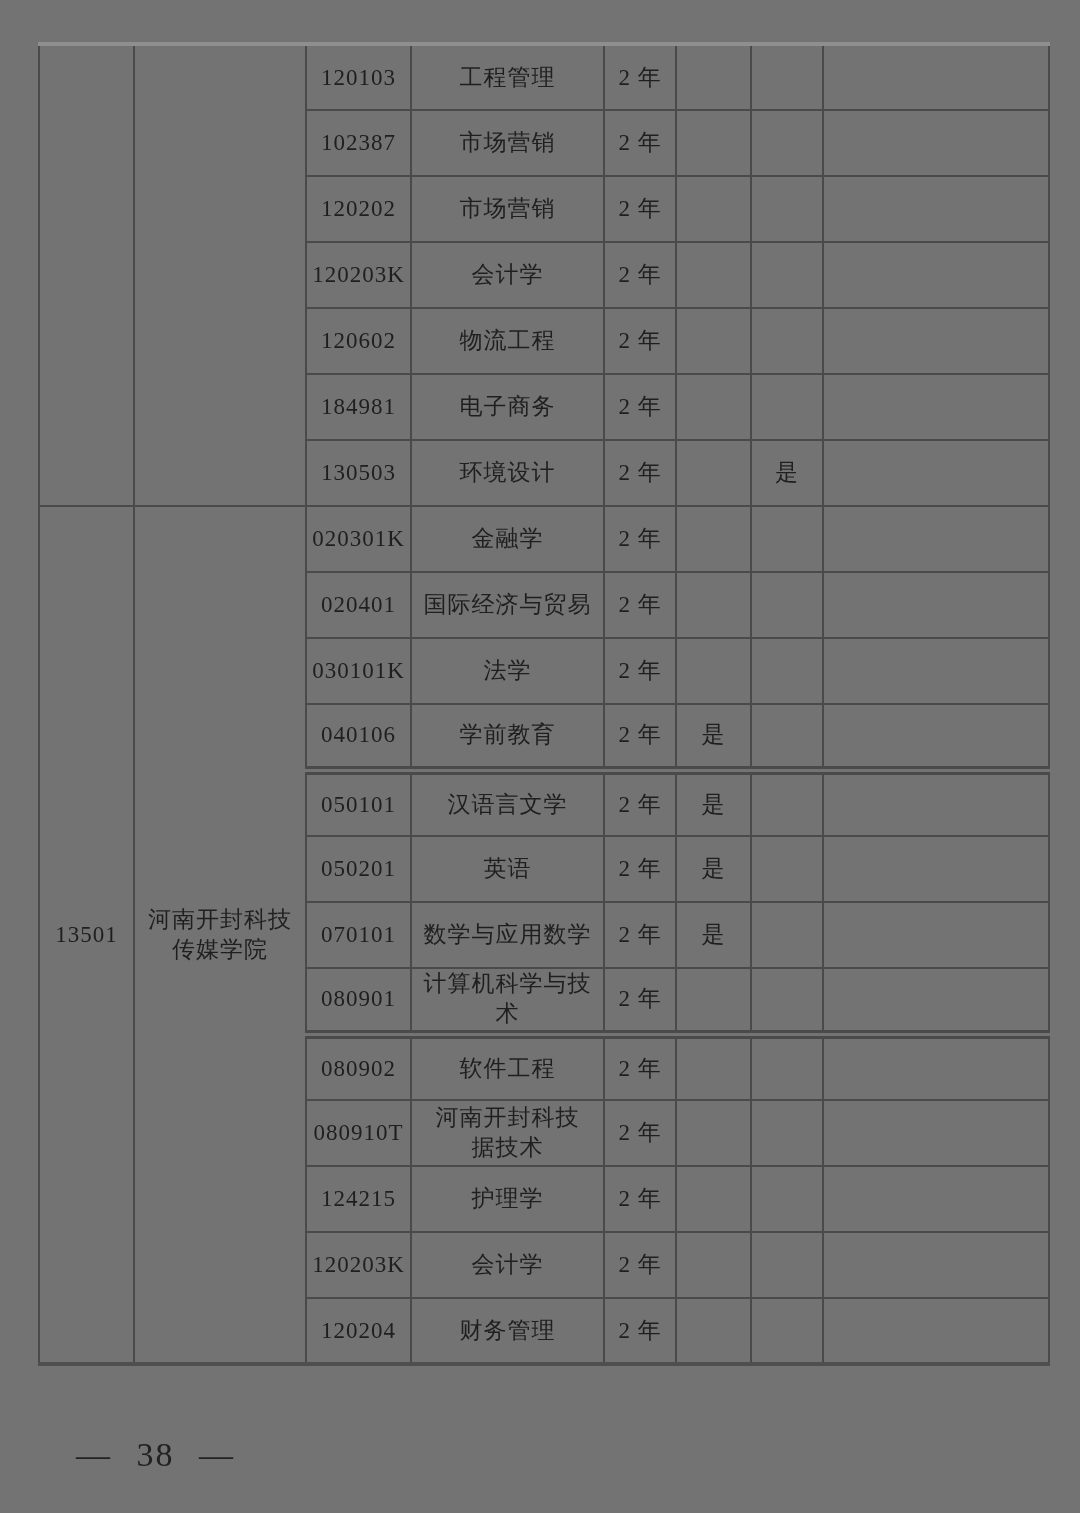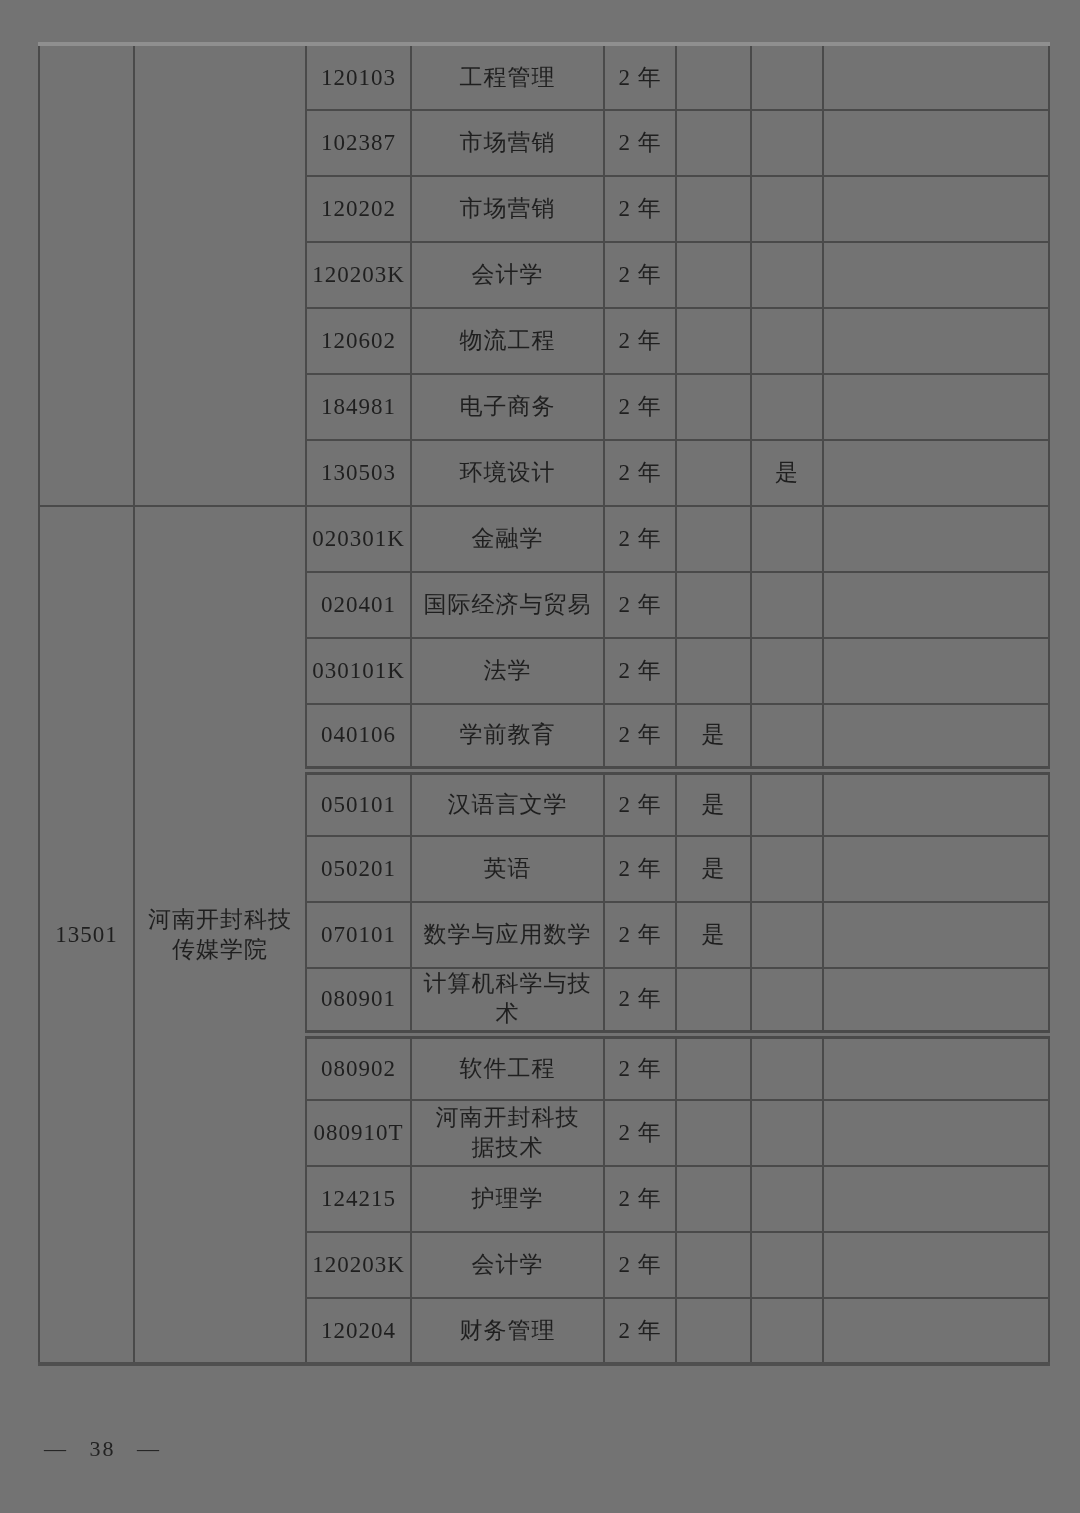--- a/index.html
+++ b/index.html
@@ -40,23 +40,23 @@
     overflow: hidden;
   }
   table.majors tr { height: 66px; }
   td.c-school { font-size: 23px; line-height: 1.45; }
   td.c-mname  { font-size: 22px; letter-spacing: 1px; }
   td.c-mcode, td.c-dur { font-size: 23px; }
   tr.sep-double > td { border-top: 9px double #4a4a4a; border-radius: 19px; }
   tr.sep-thick  > td { border-top: 2px solid #f97316; }
   .page-number {
     position: absolute;
-    left: 44px;
+    left: 76px;
     top: 1436px;
-    font-size: 22px;
+    font-size: 34px;
     letter-spacing: 2px;
     word-spacing: 14px;
     color: #222222;
   }
 </style>
 </head>
 <body>
 
 <div class="sheet">
 

